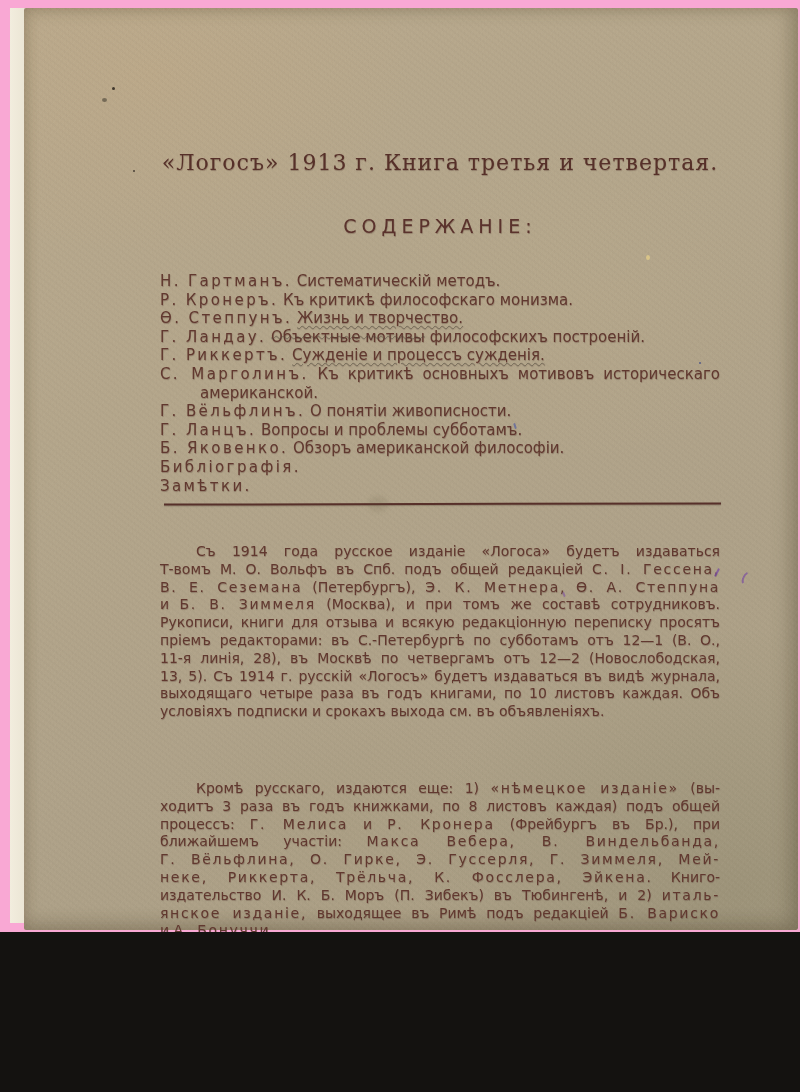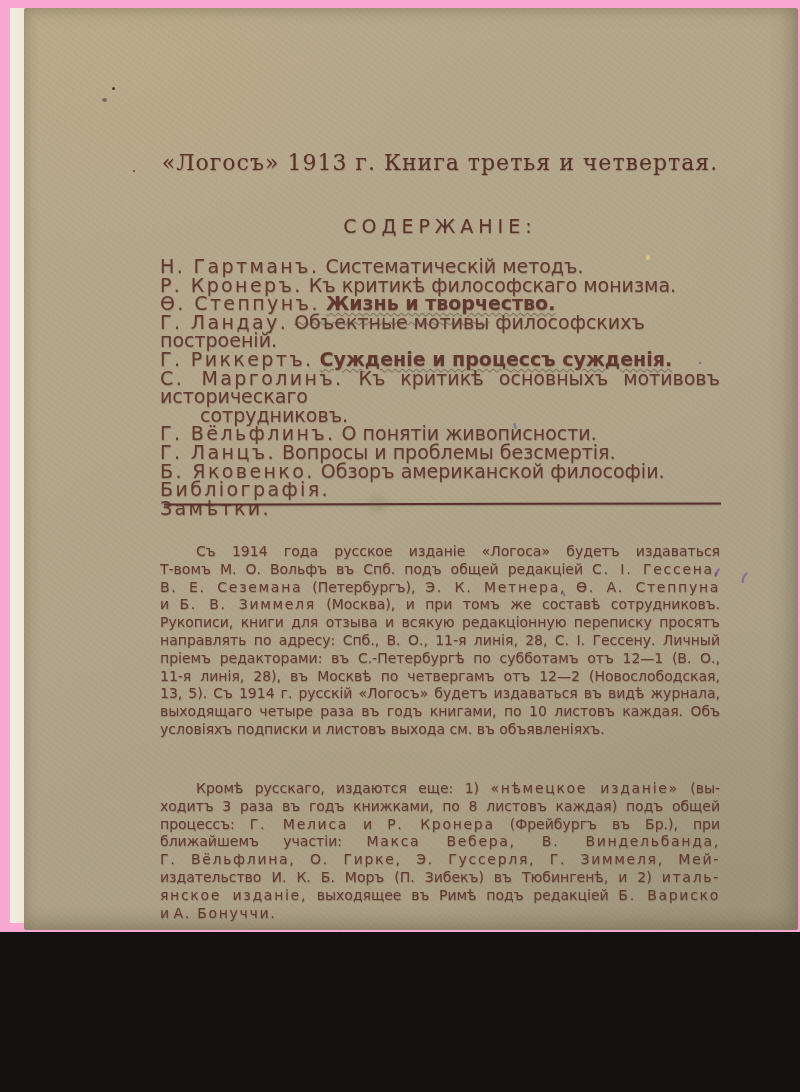--- a/index.html
+++ b/index.html
@@ -21,31 +21,31 @@
          background:
            repeating-linear-gradient(37deg, rgba(0,0,0,.014) 0 2px, transparent 2px 5px),
            repeating-linear-gradient(-53deg, rgba(255,255,255,.02) 0 1px, transparent 1px 4px),
            repeating-linear-gradient(83deg, rgba(80,60,30,.013) 0 1px, transparent 1px 3px);}
   .col{position:absolute;left:136px;top:0;width:560px;height:100%;
        color:#61382f;text-shadow:0.4px 0.5px 0.7px rgba(60,30,25,.28);}
   .title{position:absolute;top:142px;left:0;width:100%;text-align:center;
          font-family:"DejaVu Serif",serif;font-size:22px;letter-spacing:1px;color:#563029;}
   .heading{position:absolute;top:207px;left:0;width:100%;text-align:center;
            font-size:19px;letter-spacing:5px;color:#5a322c;}
-  .toc{position:absolute;top:249px;left:0;width:100%;font-size:19px;line-height:18.6px;}
+  .toc{position:absolute;top:264px;left:0;width:100%;font-size:15px;line-height:18.6px;}
   .para{position:absolute;left:0;width:100%;font-size:14px;line-height:17.8px;}
   .p1{top:535px;} .p2{top:772px;}
   .line{white-space:normal;}
   .line.j{text-align:justify;text-align-last:justify;}
   .toc .line.ind{text-indent:40px;}
   .para .line.ind{text-indent:36px;}
   .sp{letter-spacing:2.4px;}
   .para .sp{letter-spacing:1.7px;}
   .u-wavy{text-decoration-line:underline;text-decoration-style:wavy;
-          text-decoration-color:rgba(80,74,60,.55);text-decoration-thickness:1.4px;text-underline-offset:2px;font-weight:bold;}
+          text-decoration-color:rgba(80,74,60,.55);text-decoration-thickness:1.4px;text-underline-offset:2px;}
   .u-strike{text-decoration-line:line-through;text-decoration-style:wavy;
             text-decoration-color:rgba(80,74,60,.5);text-decoration-thickness:1.4px;}
   .rule{position:absolute;top:495px;left:4px;width:557px;height:2px;background:#57302a;
         transform:rotate(-0.12deg);box-shadow:0 1px 1px rgba(60,40,30,.25);}
   .speck{position:absolute;border-radius:50%;}
   .tick{position:absolute;border-radius:1px;}
   .vcurl{position:absolute;width:9px;height:13px;border:2px solid transparent;
          border-left:2px solid rgba(123,79,160,.7);border-radius:50%;transform:rotate(24deg);}
   .stain{position:absolute;border-radius:50%;}
 </style>
@@ -60,47 +60,47 @@
     <div class="col">
       <div class="title">«Логосъ» 1913 г. Книга третья и четвертая.</div>
       <div class="heading">СОДЕРЖАНІЕ:</div>
       <div class="toc">
           <div class="line"><span class="sp">Н. Гартманъ.</span><span> Систематическій методъ.</span></div>
           <div class="line"><span class="sp">Р. Кронеръ.</span><span> Къ критикѣ философскаго монизма.</span></div>
           <div class="line"><span class="sp">Ѳ. Степпунъ.</span><span> </span><span class="u-wavy">Жизнь и творчество.</span></div>
           <div class="line"><span class="sp">Г. Ландау.</span><span> </span><span class="u-strike">Объектные мотивы</span><span> философскихъ построеній.</span></div>
           <div class="line"><span class="sp">Г. Риккертъ.</span><span> </span><span class="u-wavy">Сужденіе и процессъ сужденія.</span></div>
           <div class="line j"><span class="sp">С. Марголинъ.</span><span> Къ критикѣ основныхъ мотивовъ историческаго</span></div>
-          <div class="line ind"><span>сотрудниковъ.</span></div>
+          <div class="line ind"><span>американской.</span></div>
           <div class="line"><span class="sp">Г. Вёльфлинъ.</span><span> О понятіи живописности.</span></div>
-          <div class="line"><span class="sp">Г. Ланцъ.</span><span> Вопросы и проблемы безсмертія.</span></div>
+          <div class="line"><span class="sp">Г. Ланцъ.</span><span> Вопросы и проблемы субботамъ.</span></div>
           <div class="line"><span class="sp">Б. Яковенко.</span><span> Обзоръ американской философіи.</span></div>
           <div class="line"><span class="sp">Библіографія.</span></div>
           <div class="line"><span class="sp">Замѣтки.</span></div>
         </div>
       <div class="rule"></div>
       <div class="para p1">
           <div class="line j ind"><span>Съ 1914 года русское изданіе «Логоса» будетъ издаваться</span></div>
           <div class="line j"><span>Т-вомъ М. О. Вольфъ въ Спб. подъ общей редакціей </span><span class="sp">С. І. Гессена,</span></div>
           <div class="line j"><span class="sp">В. Е. Сеземана</span><span> (Петербургъ), </span><span class="sp">Э. К. Метнера,</span><span> </span><span class="sp">Ѳ. А. Степпуна</span></div>
           <div class="line j"><span>и </span><span class="sp">Б. В. Зиммеля</span><span> (Москва), и при томъ же составѣ сотрудниковъ.</span></div>
           <div class="line j"><span>Рукописи, книги для отзыва и всякую редакціонную переписку просятъ</span></div>
-          <div class="line j"><span>направлять по адресу: Спб., В. О., 11-я линія, 28, С. І. Гессену. Личный</span></div>
           <div class="line j"><span>пріемъ редакторами: въ С.-Петербургѣ по субботамъ отъ 12—1 (В. О.,</span></div>
           <div class="line j"><span>11-я линія, 28), въ Москвѣ по четвергамъ отъ 12—2 (Новослободская,</span></div>
           <div class="line j"><span>13, 5). Съ 1914 г. русскій «Логосъ» будетъ издаваться въ видѣ журнала,</span></div>
           <div class="line j"><span>выходящаго четыре раза въ годъ книгами, по 10 листовъ каждая. Объ</span></div>
-          <div class="line"><span>условіяхъ подписки и листовъ выхода см. въ объявленіяхъ.</span></div>
+          <div class="line"><span>условіяхъ подписки и срокахъ выхода см. въ объявленіяхъ.</span></div>
         </div>
       <div class="para p2">
           <div class="line j ind"><span>Кромѣ русскаго, издаются еще: 1) </span><span class="sp">«нѣмецкое изданіе»</span><span> (вы-</span></div>
           <div class="line j"><span>ходитъ 3 раза въ годъ книжками, по 8 листовъ каждая) подъ общей</span></div>
           <div class="line j"><span>процессъ: </span><span class="sp">Г. Мелиса</span><span> и </span><span class="sp">Р. Кронера</span><span> (Фрейбургъ въ Бр.), при</span></div>
           <div class="line j"><span>ближайшемъ участіи: </span><span class="sp">Макса Вебера, В. Виндельбанда,</span></div>
           <div class="line j"><span class="sp">Г. Вёльфлина, О. Гирке, Э. Гуссерля, Г. Зиммеля, Мей-</span></div>
+          <div class="line j"><span class="sp">неке, Риккерта, Трёльча, К. Фосслера, Эйкена.</span><span> Книго-</span></div>
           <div class="line j"><span>издательство И. К. Б. Моръ (П. Зибекъ) въ Тюбингенѣ, и 2) </span><span class="sp">италь-</span></div>
           <div class="line j"><span class="sp">янское изданіе,</span><span> выходящее въ Римѣ подъ редакціей </span><span class="sp">Б. Вариско</span></div>
           <div class="line"><span>и </span><span class="sp">А. Бонуччи.</span></div>
         </div>
     </div>
   </div>
 
   <div class="speck" style="left:112px;top:87px;width:3px;height:3px;background:#40372c;"></div>
   <div class="speck" style="left:102px;top:98px;width:5px;height:4px;background:rgba(62,56,45,.55);filter:blur(.5px);"></div>
   <div class="speck" style="left:133px;top:170px;width:2px;height:2px;background:#4a4036;"></div>

